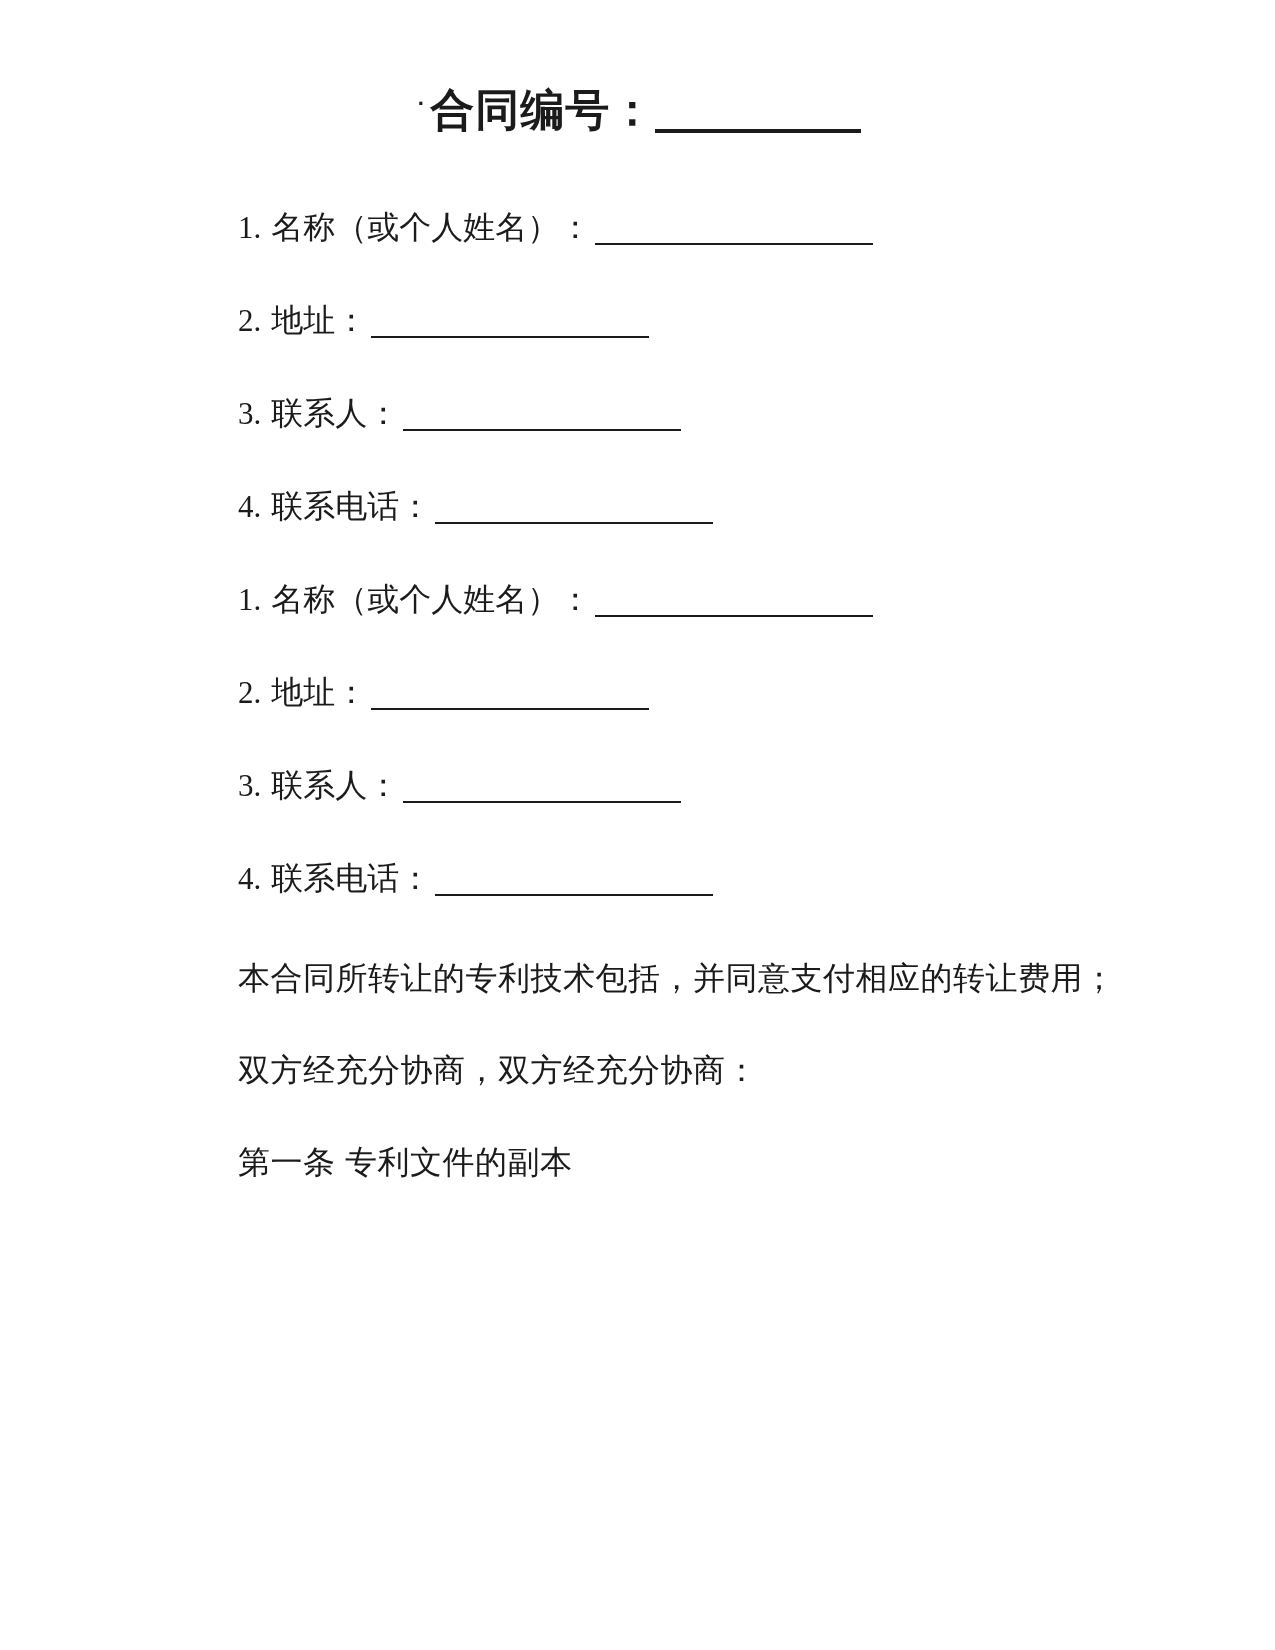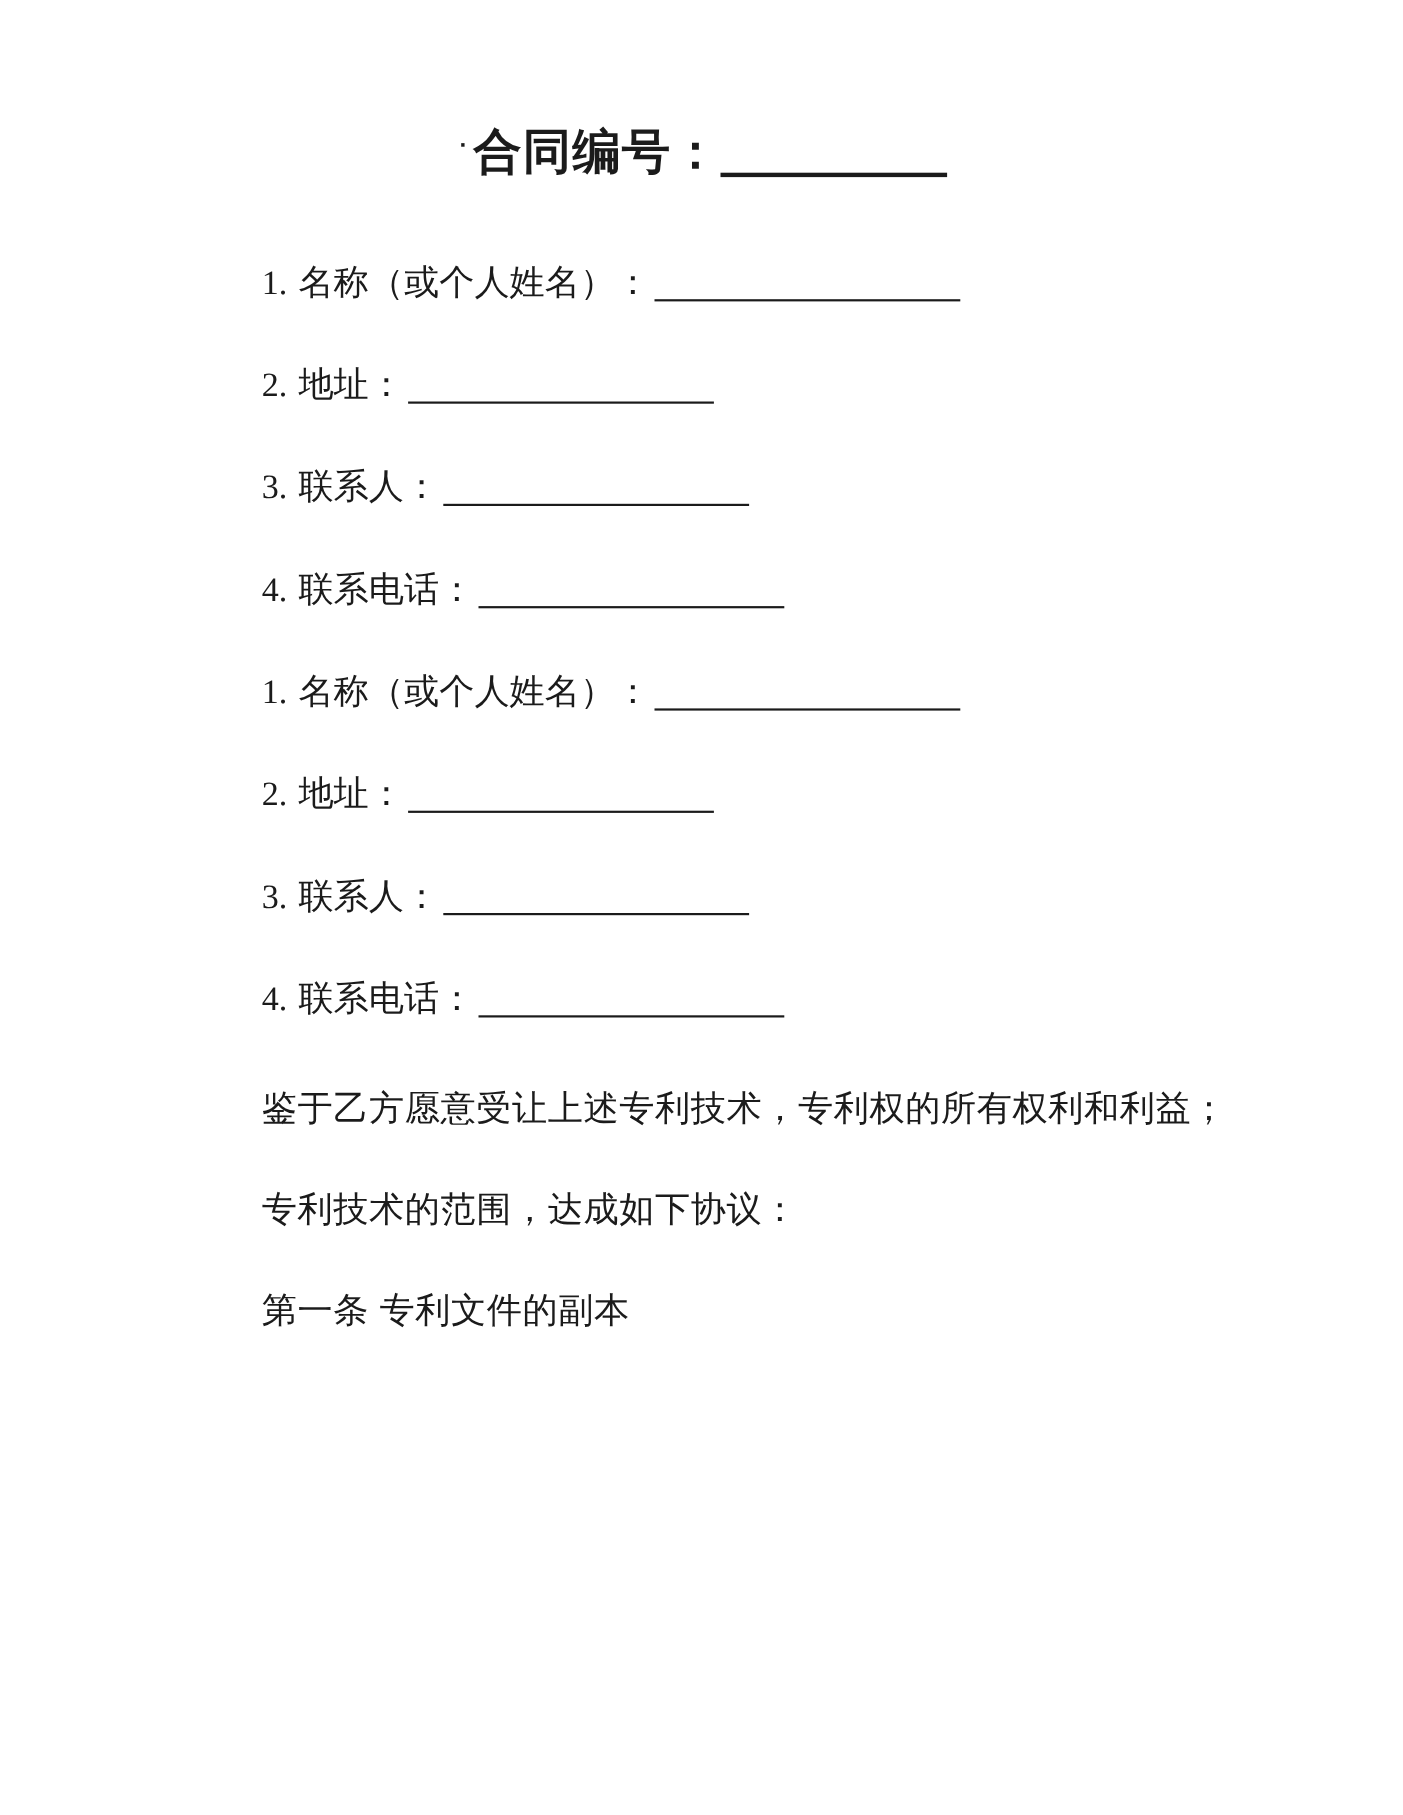--- a/index.html
+++ b/index.html
@@ -7,21 +7,21 @@
     padding: 0;
     background: #ffffff;
   }
   .page {
     position: relative;
     width: 1275px;
     height: 1650px;
     margin: 0 auto;
     background: #ffffff;
     box-sizing: border-box;
-    padding: 104px 88px 0 172px;
+    padding: 76px 88px 0 172px;
     font-family: "Liberation Sans", "DejaVu Sans", sans-serif;
     color: #1b1b1b;
     overflow: hidden;
   }
   .doc-title {
     font-size: 44px;
     line-height: 56px;
     font-weight: bold;
     text-align: center;
     margin: 0 80px 60px 0;
@@ -85,20 +85,20 @@
   <div class="field-row"><span class="num">4.</span><span>联系电话：</span><span class="field-blank"></span></div>
 
   <div class="field-row"><span class="num">1.</span><span>名称（或个人姓名）：</span><span class="field-blank"></span></div>
 
   <div class="field-row"><span class="num">2.</span><span>地址：</span><span class="field-blank"></span></div>
 
   <div class="field-row"><span class="num">3.</span><span>联系人：</span><span class="field-blank"></span></div>
 
   <div class="field-row"><span class="num">4.</span><span>联系电话：</span><span class="field-blank"></span></div>
 
-  <p class="para">鉴于乙方愿意受让上述专利技术，专利权的所有权利和利益；</p>
+  <p class="para">本合同所转让的专利技术包括，并同意支付相应的转让费用；</p>
 
-  <p class="para">专利技术的范围，达成如下协议：</p>
+  <p class="para">双方经充分协商，双方经充分协商：</p>
 
   <p class="para">第一条 专利文件的副本</p>
 
 
 </div>
 
 </body></html>

